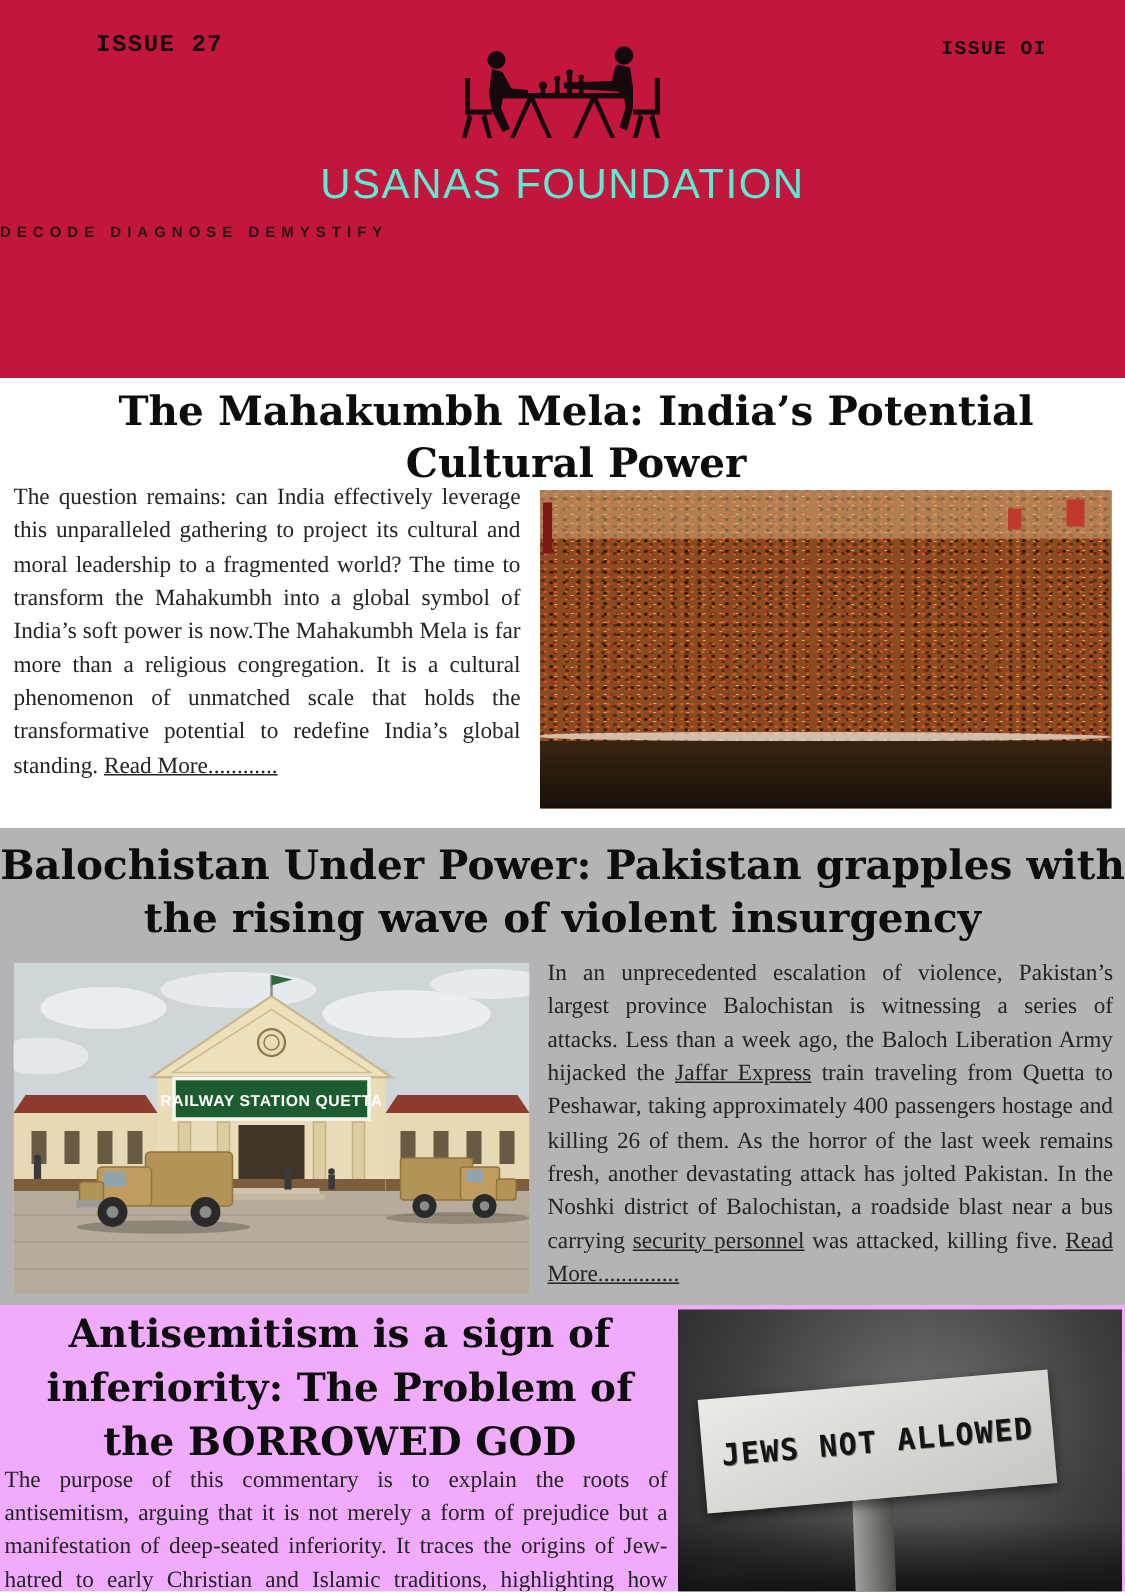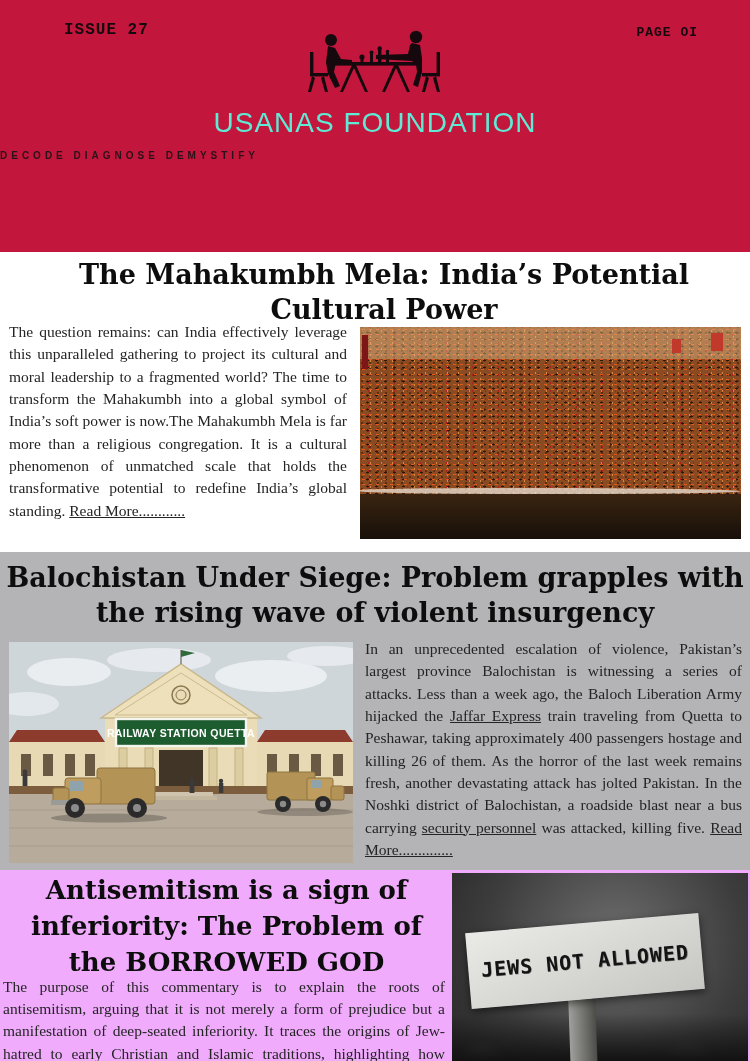--- a/index.html
+++ b/index.html
@@ -118,21 +118,21 @@
   .photo-watermark { position: absolute; right: 8px; bottom: 7px; width: 42px; height: 7px;
     background: rgba(205,205,205,0.35); }
 </style>
 </head>
 <body>
 
 <div class="page">
 
   <div class="header">
     <div class="issue-label">ISSUE 27</div>
-    <div class="pageno-label">PAGE OI</div>
+    <div class="pageno-label">ISSUE OI</div>
 
     <div class="logo-wrap">
       <svg viewBox="0 0 150 84" width="150" height="84" aria-hidden="true">
         <g fill="#16090e">
           <rect x="30" y="34" width="90" height="3.6"></rect>
           <path d="M52,37 L40,64 L43,64 L54,40 L65,64 L68,64 L56,37 Z"></path>
           <path d="M94,37 L82,64 L85,64 L96,40 L107,64 L110,64 L98,37 Z"></path>
           <circle cx="31" cy="12" r="6"></circle>
           <path d="M28,18 L35,20 L41,31 L52,32 L52,35 L38,35 L36,34 L34,44 L40,58 L35,60 L28,46 L26,34 Z"></path>
           <circle cx="116" cy="9" r="6.2"></circle>
@@ -171,21 +171,21 @@
       <div class="crowd-top"></div>
       <div class="crowd-banner b1"></div>
       <div class="crowd-banner b2"></div>
       <div class="crowd-banner b3"></div>
       <div class="crowd-shore"></div>
       <div class="crowd-water"></div>
     </div>
   </div>
 
   <div class="sec-balochistan">
-    <div class="article-title">Balochistan Under Siege: Problem grapples with the rising wave of violent insurgency</div>
+    <div class="article-title">Balochistan Under Power: Pakistan grapples with the rising wave of violent insurgency</div>
 
     <div class="photo-railway">
       <svg viewBox="0 0 344 221" width="344" height="221" preserveAspectRatio="none" aria-hidden="true">
         <rect x="0" y="0" width="344" height="221" fill="#cfd6da"></rect>
         <ellipse cx="60" cy="30" rx="42" ry="14" fill="#e9edf0"></ellipse>
         <ellipse cx="150" cy="18" rx="52" ry="12" fill="#e6eaee"></ellipse>
         <ellipse cx="262" cy="34" rx="56" ry="16" fill="#eaeef1"></ellipse>
         <ellipse cx="318" cy="14" rx="40" ry="10" fill="#e6eaee"></ellipse>
         <ellipse cx="18" cy="62" rx="32" ry="12" fill="#e3e8ec"></ellipse>
         <rect x="0" y="150" width="344" height="71" fill="#b7ab9c"></rect>

